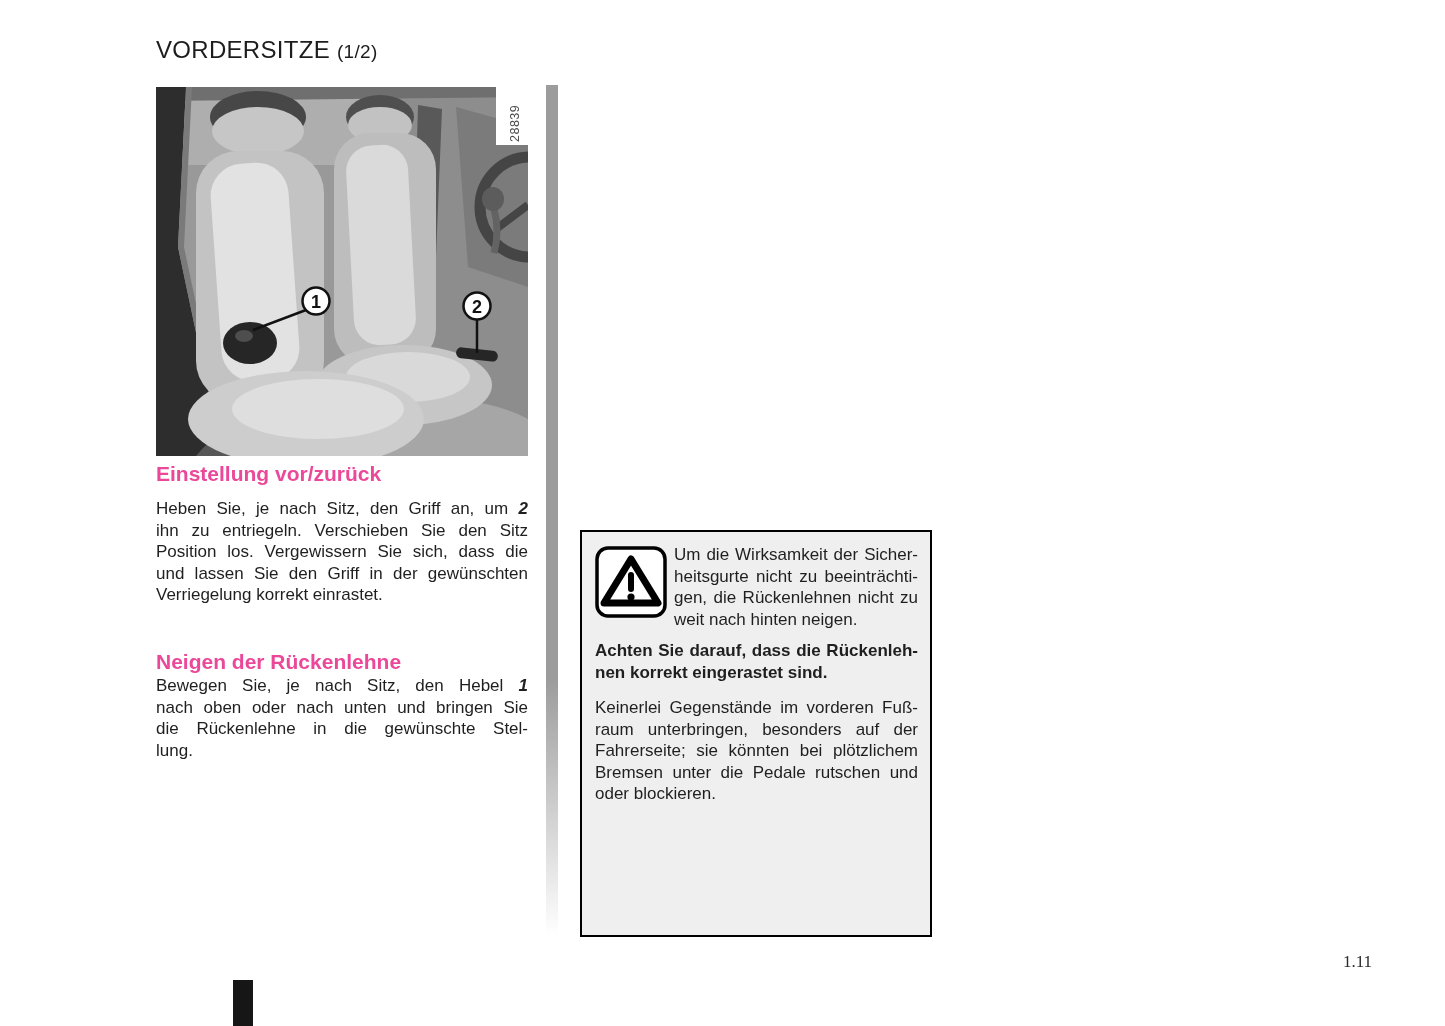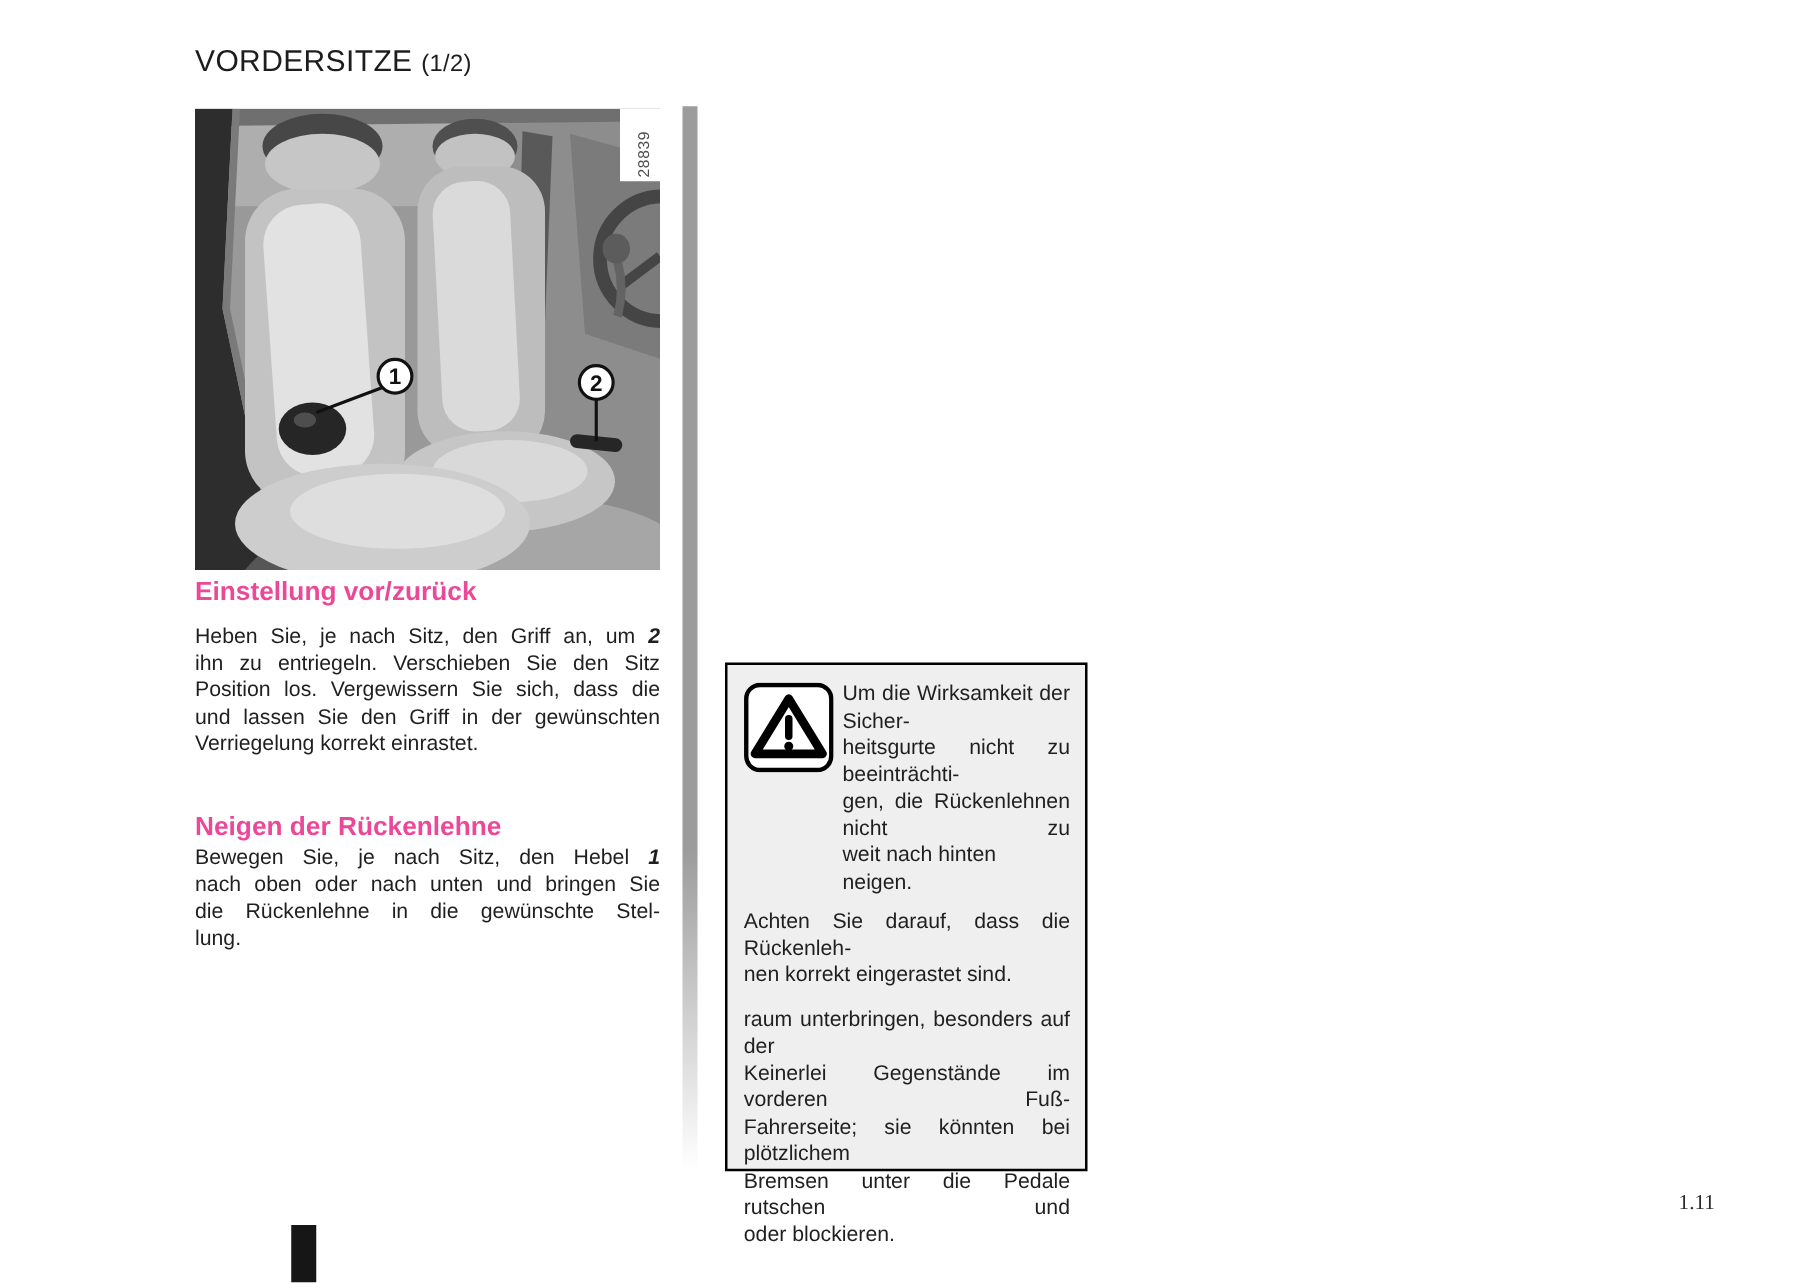--- a/index.html
+++ b/index.html
@@ -23,28 +23,28 @@
   .h2-2 { top: 650px; }
 
   .para { position: absolute; left: 156px; width: 372px; font-size: 17px; line-height: 21.5px; }
   .para-1 { top: 498px; }
   .para-2 { top: 675px; }
 
   .jl { text-align: justify; text-align-last: justify; }
   .ll { text-align: left; }
   .ref { font-weight: bold; font-style: italic; }
 
-  .warnbox { position: absolute; left: 580px; top: 530px; width: 290px; height: 407px;
+  .warnbox { position: absolute; left: 580px; top: 530px; width: 352px; height: 407px;
              background: #efefef; border: 2px solid #000; padding: 14px 12px 0 13px; }
   .warnrow { display: flex; align-items: flex-start; }
   .warnicon { width: 72px; height: 72px; flex: 0 0 72px; }
   .warnicon svg { display: block; width: 72px; height: 72px; }
   .warnp1 { margin-left: 7px; flex: 1 1 auto; font-size: 17px; line-height: 21.5px; margin-top: -2px; }
   .warnp { font-size: 17px; line-height: 21.5px; }
-  .warnp-2 { margin-top: 10px; }
+  .warnp-2 { margin-top: 10px; font-weight: bold; }
   .warnp-3 { margin-top: 14px; }
 
   .pagenum { position: absolute; left: 1290px; top: 952px; width: 82px; text-align: right;
              font-size: 17px; color: #2a2a2a; font-family: Liberation Serif, serif; }
 
   .bindmark { position: absolute; left: 233px; top: 980px; width: 20px; height: 46px; background: #161616; }
 </style>
 </head>
 <body>
 
@@ -144,22 +144,22 @@
         <div class="jl">heitsgurte nicht zu beeinträchti-</div>
         <div class="jl">gen, die Rückenlehnen nicht zu</div>
         <div class="ll">weit nach hinten neigen.</div>
       </div>
     </div>
     <div class="warnp warnp-2">
       <div class="jl">Achten Sie darauf, dass die Rückenleh-</div>
       <div class="ll">nen korrekt eingerastet sind.</div>
     </div>
     <div class="warnp warnp-3">
+      <div class="jl">Keinerlei Gegenstände im vorderen Fuß-</div>
       <div class="jl">raum unterbringen, besonders auf der</div>
-      <div class="jl">Keinerlei Gegenstände im vorderen Fuß-</div>
       <div class="jl">Fahrerseite; sie könnten bei plötzlichem</div>
       <div class="jl">Bremsen unter die Pedale rutschen und</div>
       <div class="ll">oder blockieren.</div>
     </div>
   </div>
 
   <div class="pagenum">1.11</div>
 
   <div class="bindmark"></div>
 

